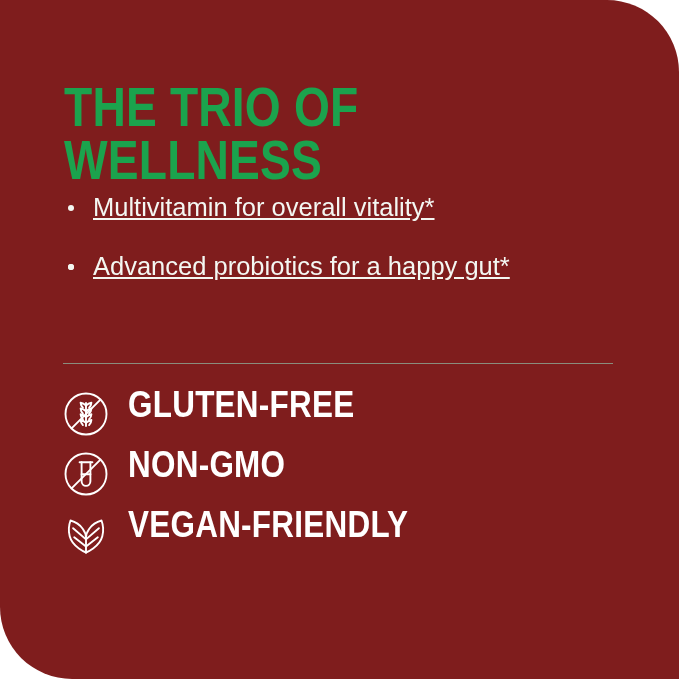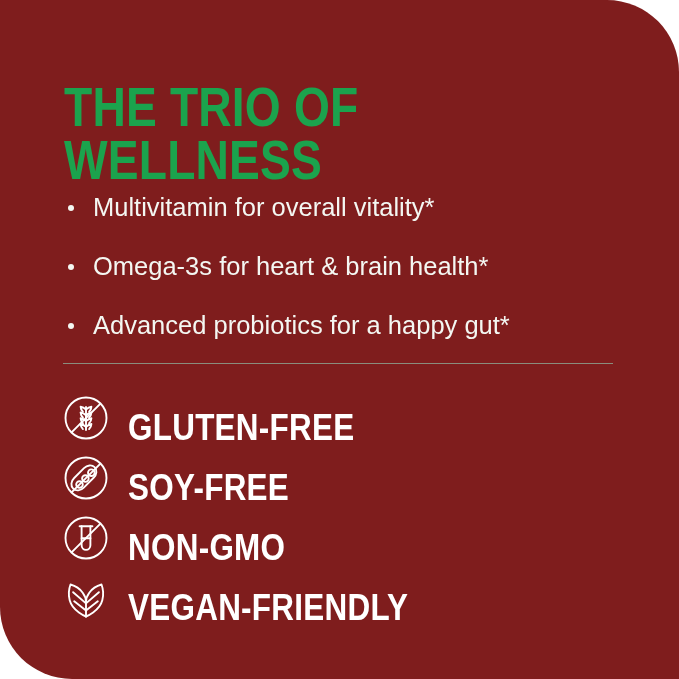--- a/index.html
+++ b/index.html
@@ -54,20 +54,21 @@
   }
   #bullets li {
     position: relative;
     color: #F4F7F2;
     font-size: 25.5px;
     font-weight: 400;
     line-height: 1.25;
     padding-left: 29px;
     margin-bottom: 27px;
     white-space: nowrap;
+    text-decoration: underline;
   }
   #bullets li:last-child { margin-bottom: 4px; }
   #bullets li .dot {
     position: absolute;
     left: 4px;
     top: 13px;
     width: 6px;
     height: 6px;
     border-radius: 50%;
     background: #F4F7F2;
@@ -86,21 +87,21 @@
 
   
   #badges {
     position: absolute;
     left: 58px;
     top: 386px;
     width: 560px;
   }
   .badge-row {
     display: flex;
-    align-items: flex-end;
+    align-items: flex-start;
     height: 60px;
     margin-bottom: 0px;
   }
   .badge-icon {
     width: 56px;
     height: 56px;
     flex: 0 0 56px;
     display: flex;
     align-items: center;
     justify-content: center;
@@ -132,21 +133,20 @@
   <h1 id="heading">THE TRIO OF
 WELLNESS</h1>
 
   <ul id="bullets">
     <li>
       <span class="dot"></span>
       <span>Multivitamin for overall vitality*</span>
     </li>
     <li>
       <span class="dot"></span>
-      <span>Omega-3s for heart &amp; brain health*</span>
     </li>
     <li>
       <span class="dot"></span>
       <span>Advanced probiotics for a happy gut*</span>
     </li>
   </ul>
 
   <div id="divider"></div>
 
   <div id="badges">
@@ -163,33 +163,20 @@
           <path d="M25 22.3c2.6-2.3 5.4-2.9 5.4-2.9s-.1 3-2.3 5.1"></path>
           <path d="M25 28.1c-2.6-2.3-5.4-2.9-5.4-2.9s.1 3 2.3 5.1"></path>
           <path d="M25 28.1c2.6-2.3 5.4-2.9 5.4-2.9s-.1 3-2.3 5.1"></path>
           <path d="M25 33.9c-2.6-2.3-5.4-2.9-5.4-2.9s.1 3 2.3 5.1"></path>
           <path d="M25 33.9c2.6-2.3 5.4-2.9 5.4-2.9s-.1 3-2.3 5.1"></path>
         </svg>
       </span>
       <span class="badge-label">GLUTEN-FREE</span>
     </div>
 
-    <div class="badge-row">
-      <span class="badge-icon">
-        <svg viewBox="0 0 50 50" fill="none" stroke="#FFFFFF" stroke-width="1.9" stroke-linecap="round" stroke-linejoin="round">
-          <circle cx="25" cy="25" r="20.5"></circle>
-          <line x1="10.8" y1="39.2" x2="39.2" y2="10.8"></line>
-          <path d="M33.6 14.2c2.7 2.7 2.3 7.4-1 10.6l-9.8 9.8c-3.2 3.3-7.9 3.7-10.6 1-2.7-2.7-2.3-7.4 1-10.6l9.8-9.8c3.2-3.3 7.9-3.7 10.6-1z"></path>
-          <circle cx="30.3" cy="19.7" r="3.3"></circle>
-          <circle cx="24.4" cy="25.6" r="3.3"></circle>
-          <circle cx="18.5" cy="31.5" r="3.3"></circle>
-        </svg>
-      </span>
-      <span class="badge-label">SOY-FREE</span>
-    </div>
 
     <div class="badge-row">
       <span class="badge-icon">
         <svg viewBox="0 0 50 50" fill="none" stroke="#FFFFFF" stroke-width="1.9" stroke-linecap="round" stroke-linejoin="round">
           <circle cx="25" cy="25" r="20.5"></circle>
           <line x1="10.8" y1="39.2" x2="39.2" y2="10.8"></line>
           <path d="M20.6 13.2v19.1c0 2.6 2 4.6 4.4 4.6s4.4-2 4.4-4.6V13.2"></path>
           <line x1="18.6" y1="13.2" x2="31.4" y2="13.2"></line>
           <line x1="20.6" y1="25.3" x2="29.4" y2="25.3"></line>
         </svg>

